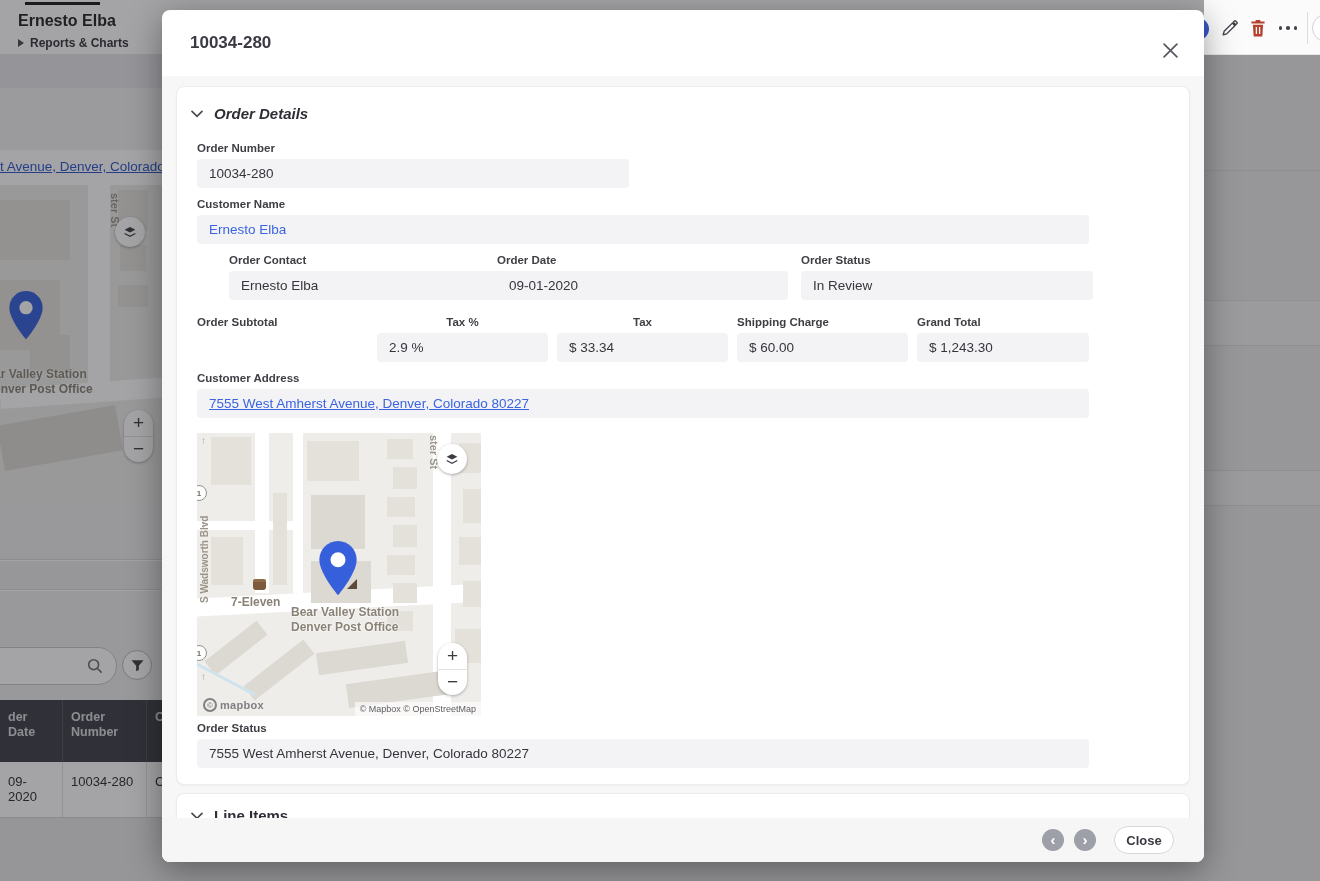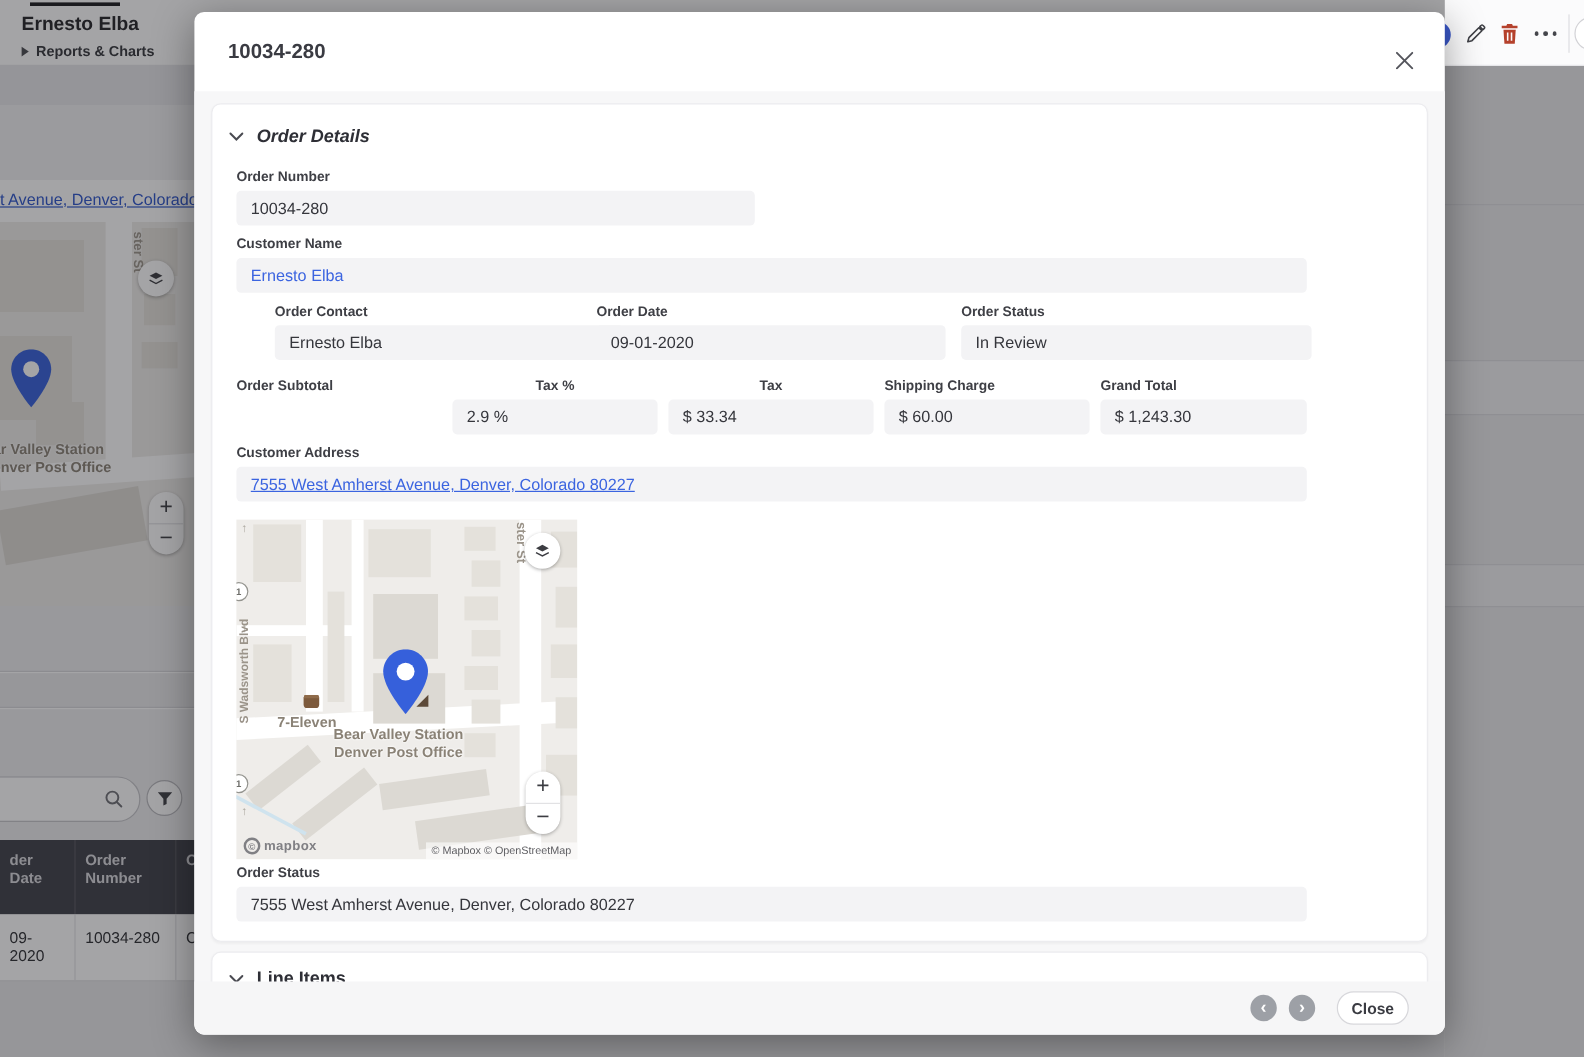--- a/index.html
+++ b/index.html
@@ -335,21 +335,21 @@
 
           <svg style="position:absolute;left:118px;top:108px;" width="46" height="56" viewBox="0 0 24 30">
             <path d="M12 0C6.5 0 2 4.5 2 10c0 7.4 10 19 10 19s10-11.6 10-19C22 4.5 17.5 0 12 0z" fill="#3660DB"></path>
             <circle cx="12" cy="10" r="4" fill="#fff"></circle>
           </svg>
           <div style="position:absolute;left:150px;top:146px;width:0;height:0;border-left:10px solid transparent;border-bottom:10px solid #5d4a38;"></div>
 
           <div style="position:absolute;left:56px;top:146px;width:13px;height:11px;background:#7d5a3c;border-radius:2px 2px 3px 3px;border-top:3px solid #8f6b4a;"></div>
           <div class="poi" style="left:34px;top:162px;">7-Eleven</div>
 
-          <div class="poi" style="left:81px;top:172px;text-align:center;">
+          <div class="poi" style="left:94px;top:172px;text-align:left;">
             <div>Bear Valley Station</div>
             <div>Denver Post Office</div>
           </div>
 
           <div class="map-circle-btn" style="left:240px;top:11px;width:30px;height:30px;">
             <svg width="16" height="16" viewBox="0 0 24 24">
                 <path d="M12 4.5l8 4.2-8 4.2-8-4.2 8-4.2z" fill="#3c3d42"></path>
                 <path d="M4 14.2l8 4.2 8-4.2" fill="none" stroke="#3c3d42" stroke-width="1.8"></path>
               </svg>
           </div>

